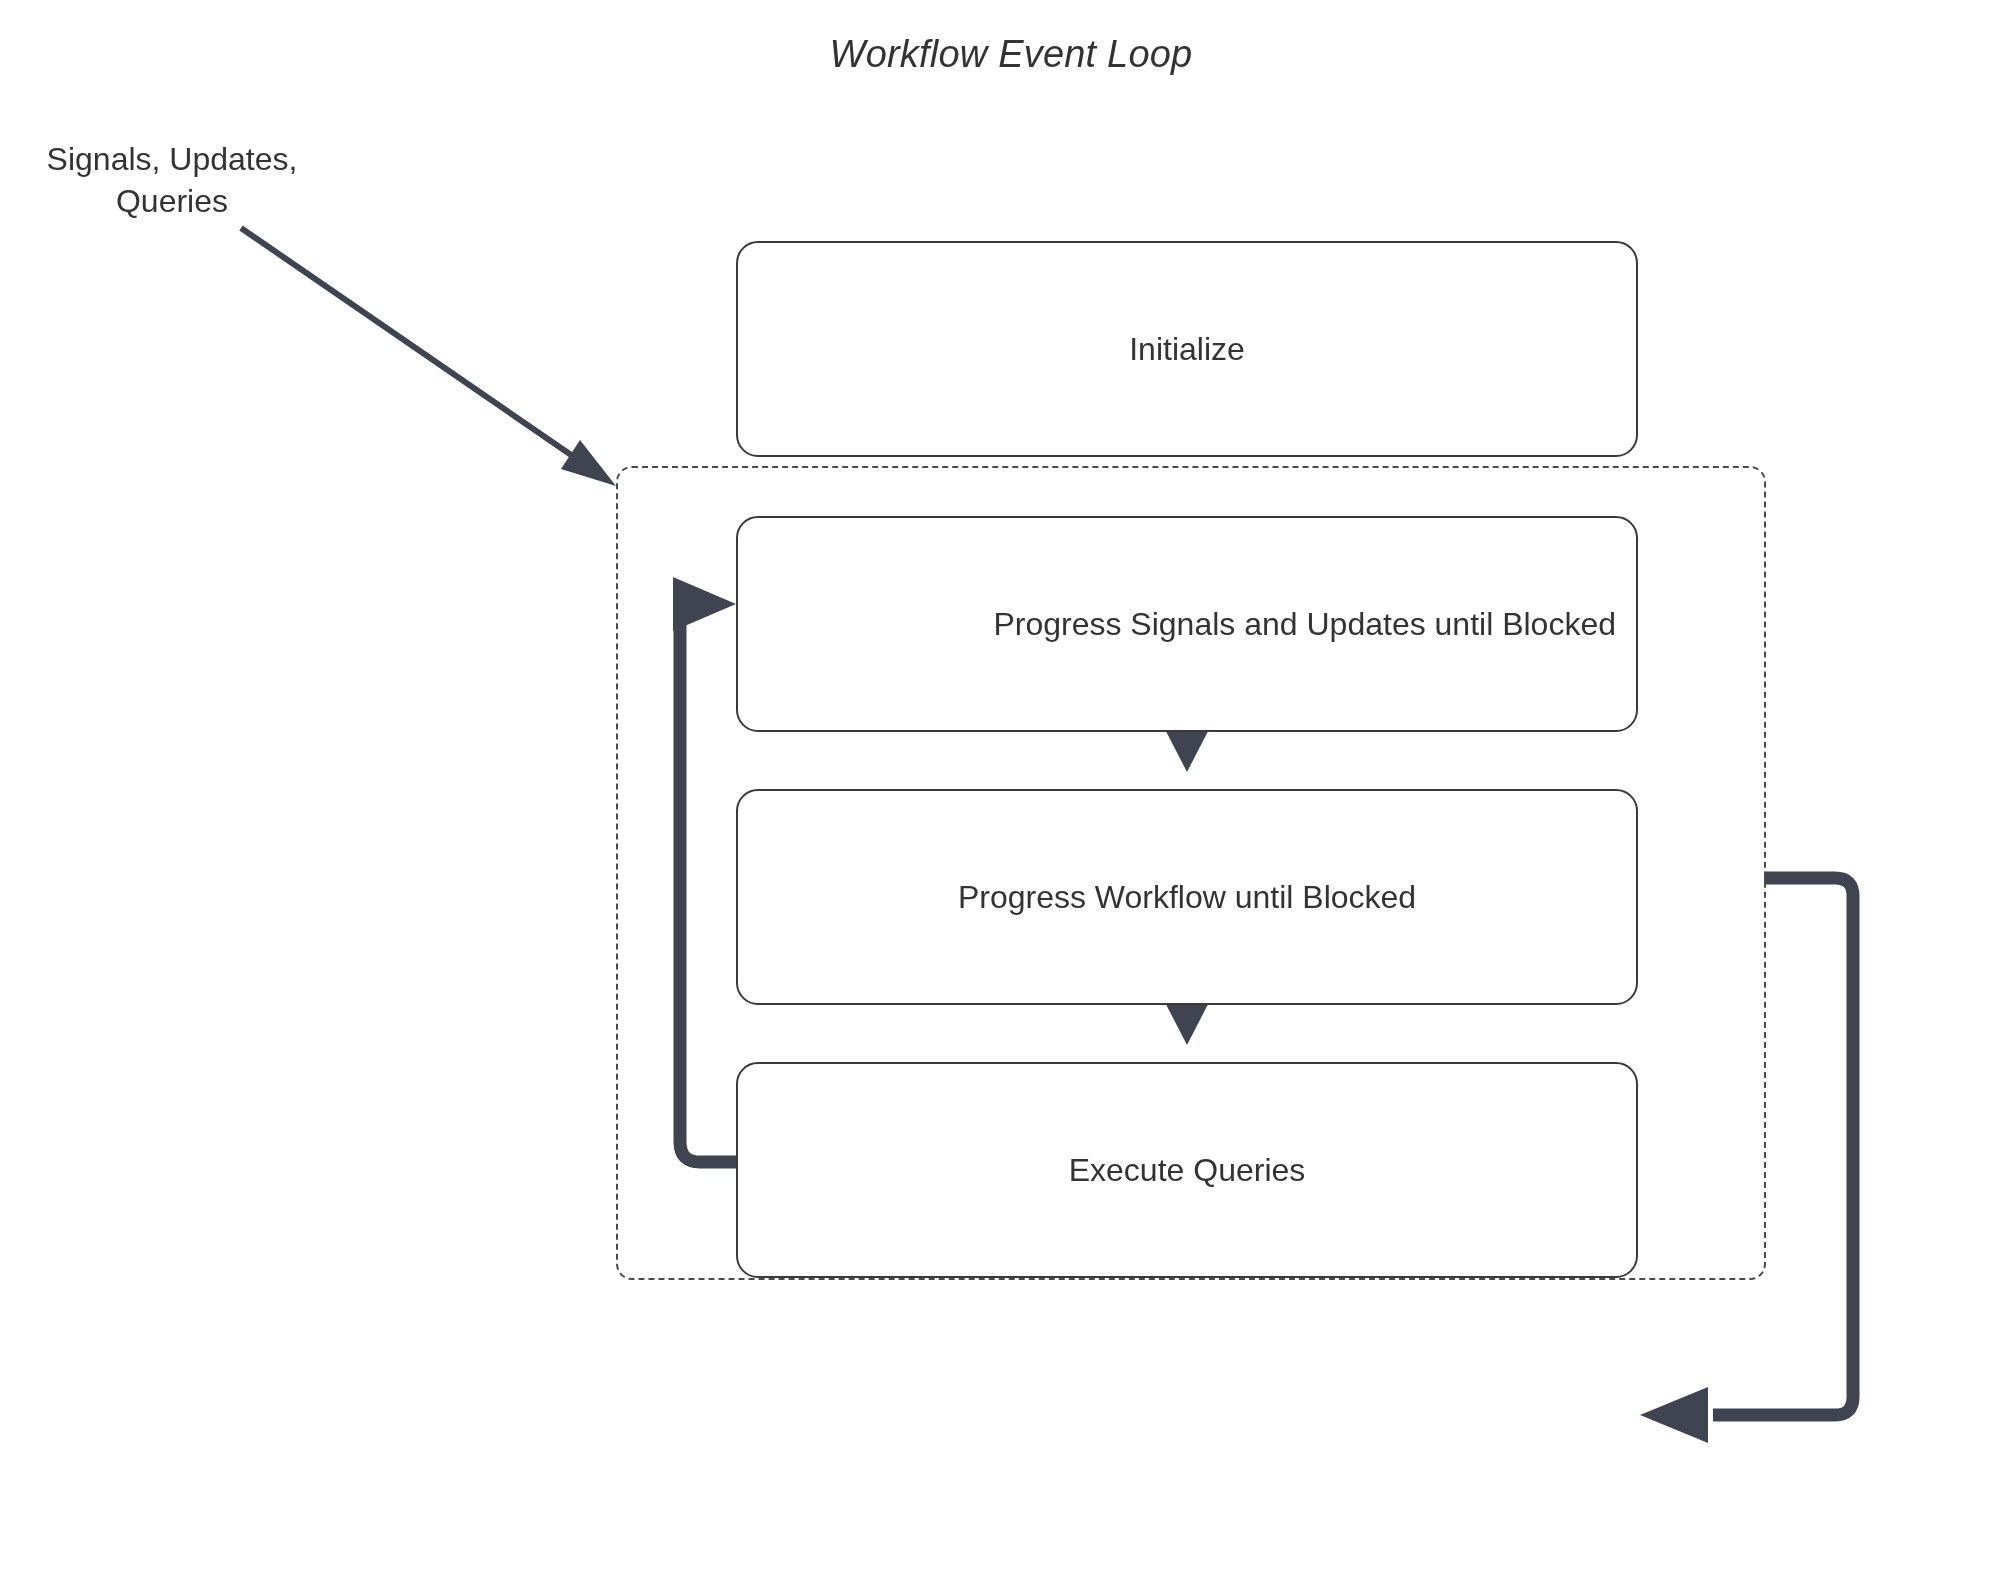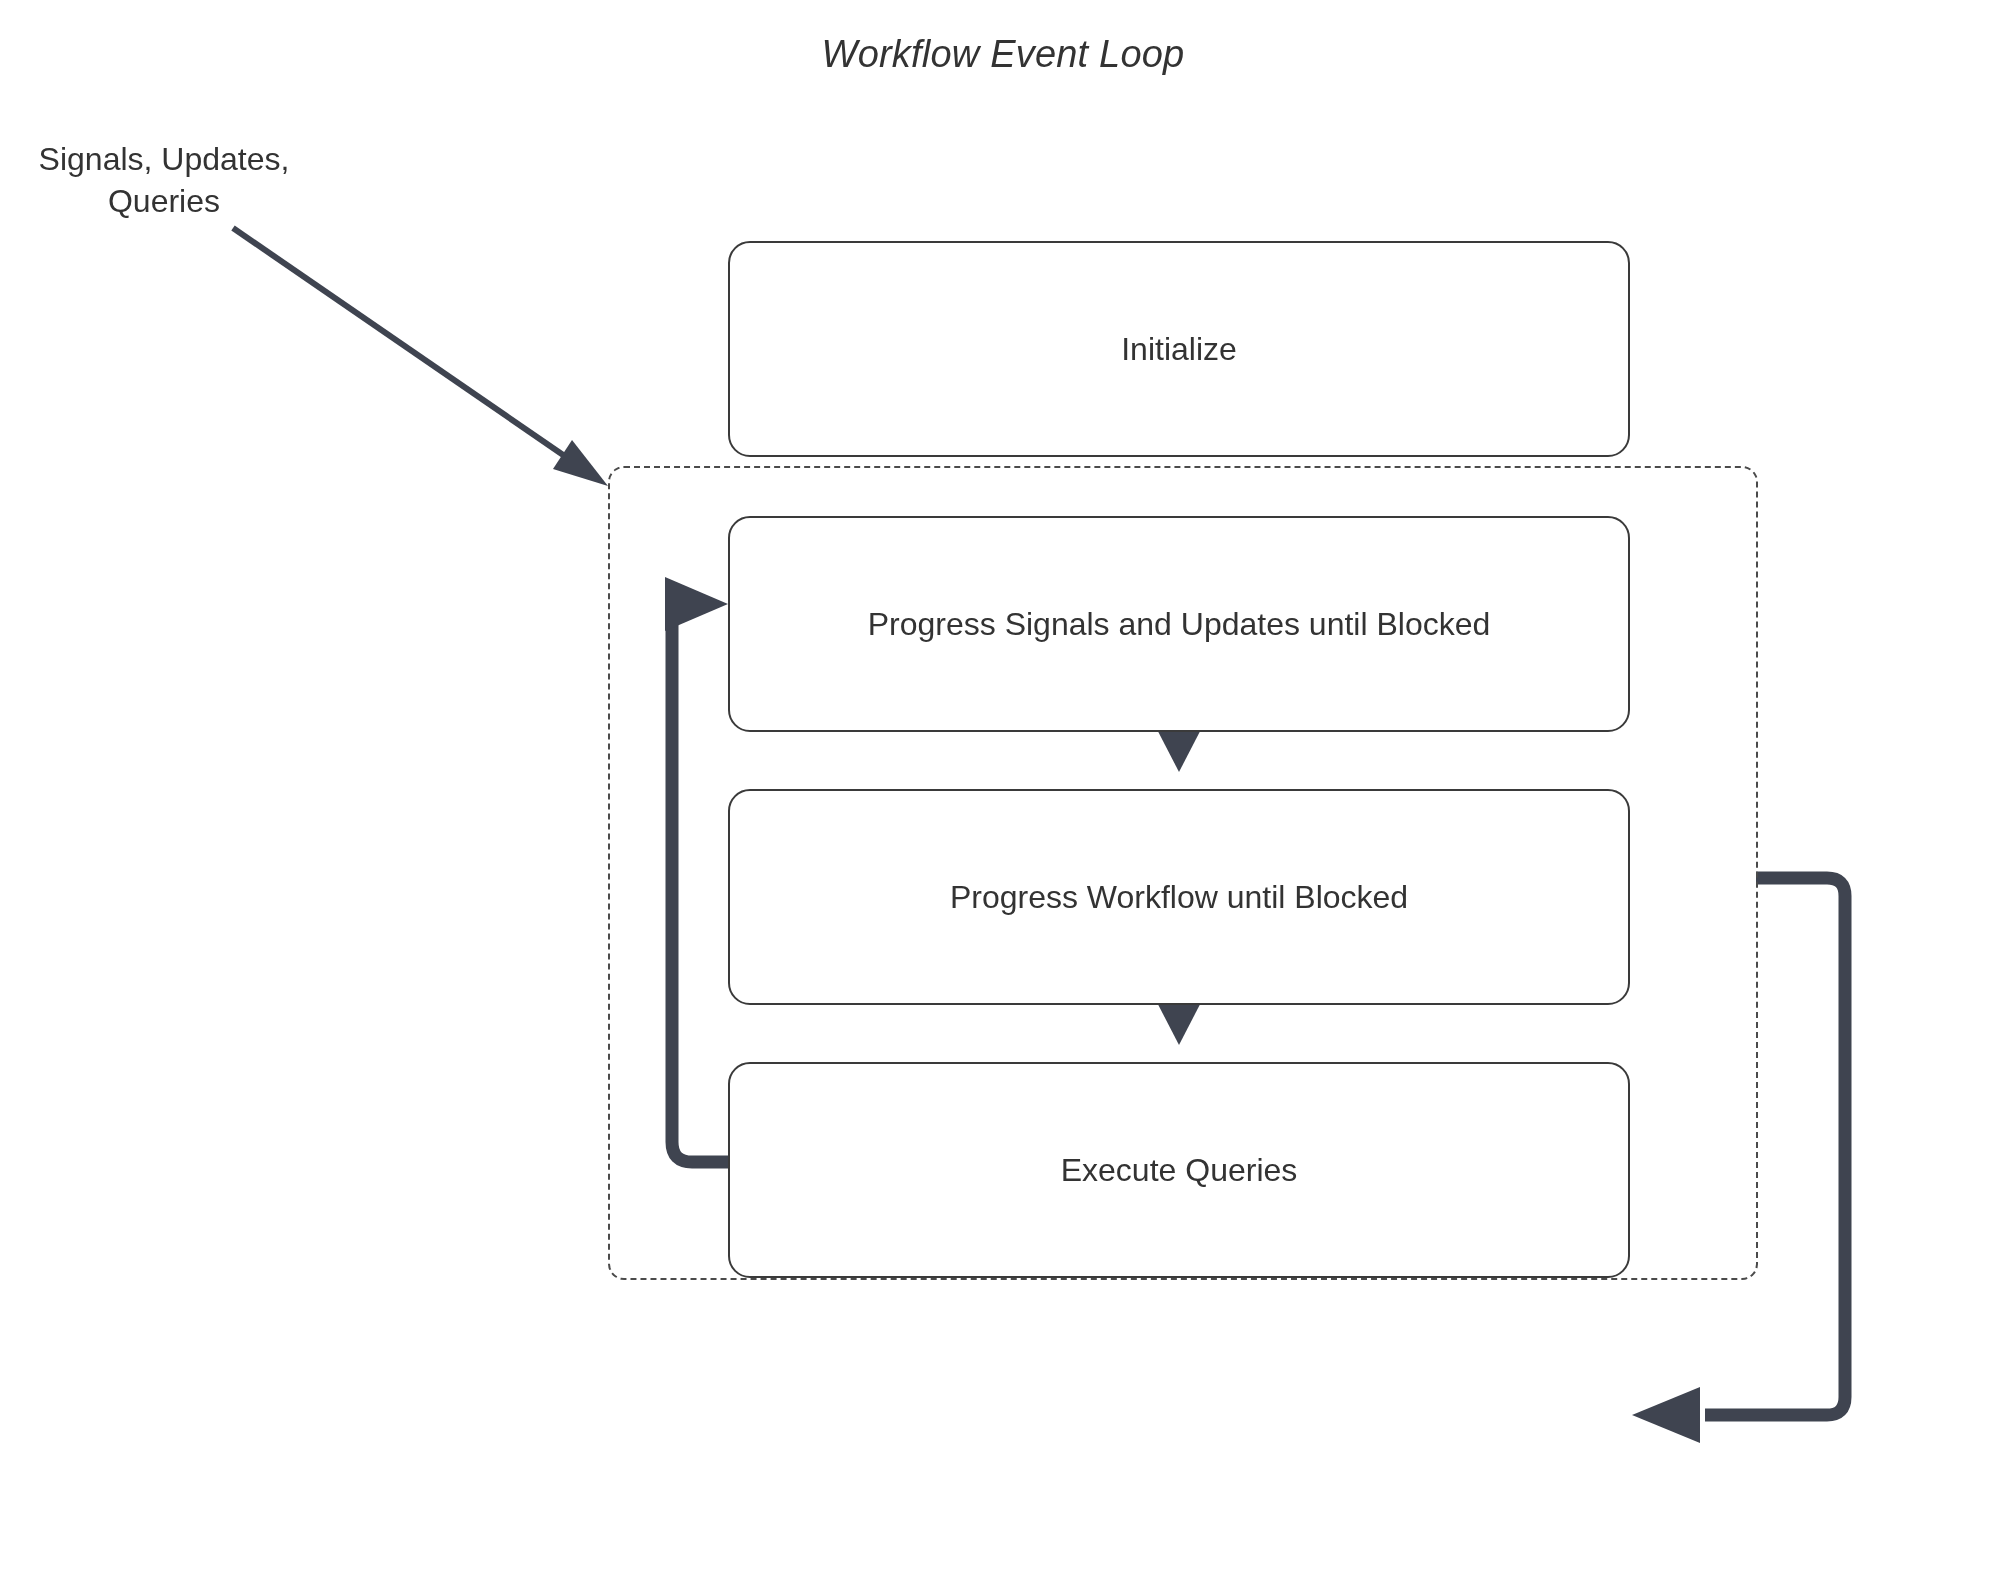--- a/index.html
+++ b/index.html
@@ -11,21 +11,21 @@
     width: 2006px;
     height: 1576px;
     position: relative;
     overflow: hidden;
     font-family: "Liberation Sans", sans-serif;
     color: #333333;
   }
 
   #canvas {
     position: absolute;
-    left: 0;
+    left: 8px;
     top: 0;
     width: 1606px;
     height: 1576px;
   }
 
   .svg-layer {
     position: absolute;
     left: 0;
     top: 0;
     width: 2006px;
@@ -68,21 +68,21 @@
     margin-top: 16px;
   }
   .node .node-label {
     font-size: 32px;
     color: #333333;
     text-align: center;
     padding: 0 20px;
   }
 
   #node-initialize      { left: 728px; top: 225px;  width: 902px; height: 216px; }
-  #node-progress-signals{ left: 728px; top: 500px;  width: 902px; height: 216px; }
+  #node-progress-signals{ left: 728px; top: 500px;  width: 902px; height: 216px; justify-content: flex-end; }
   #node-progress-wf     { left: 728px; top: 773px;  width: 902px; height: 216px; }
   #node-execute-queries { left: 728px; top: 1046px; width: 902px; height: 216px; }
   #node-complete        { left: 728px; top: 1307px; width: 902px; height: 216px; }
 
   .loop-container {
     position: absolute;
     left: 608px;
     top: 466px;
     width: 1150px;
     height: 814px;

